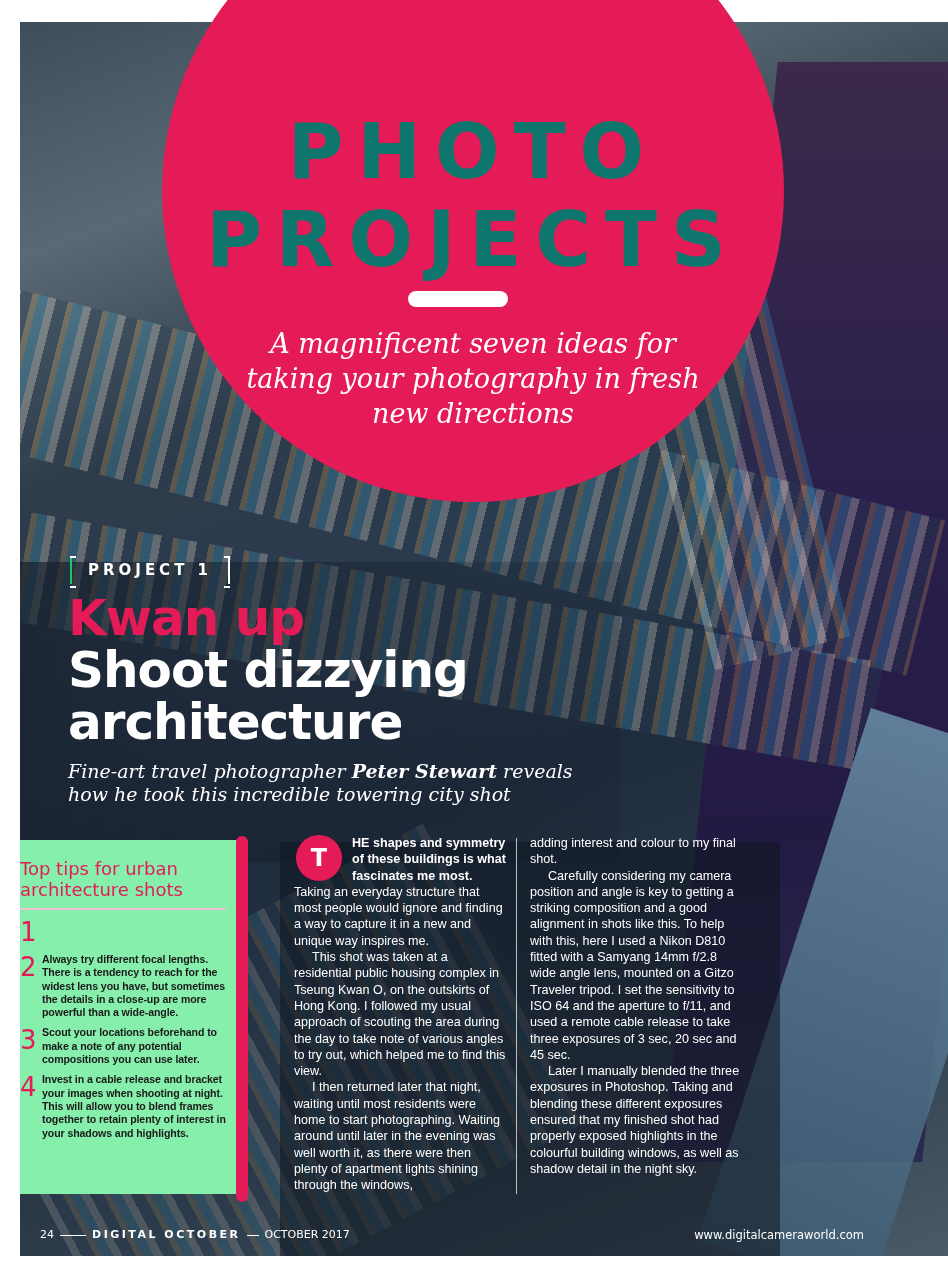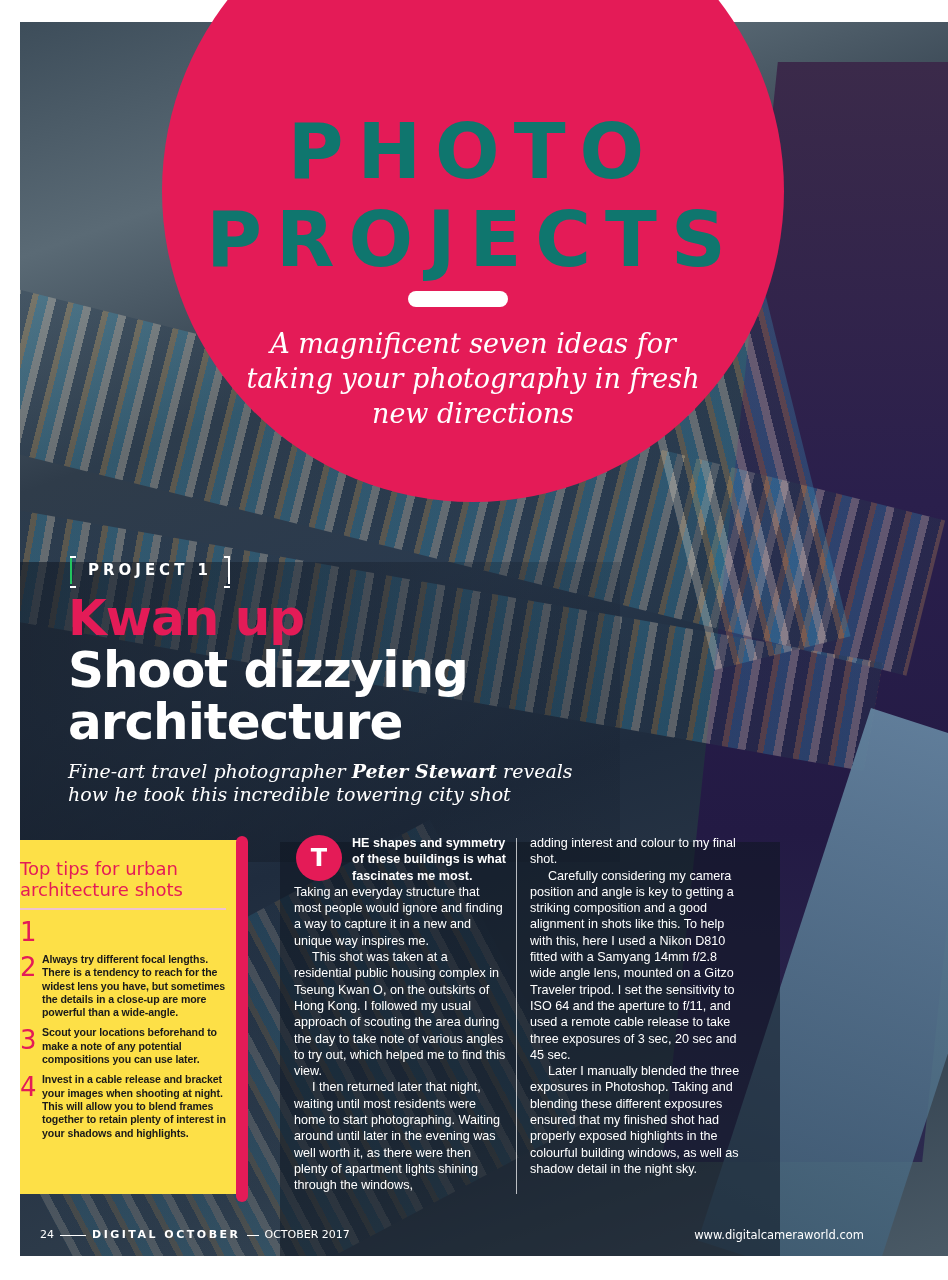--- a/index.html
+++ b/index.html
@@ -73,21 +73,21 @@
     position: absolute; left: 68px; top: 644px; color: #fff;
     font-family: "DejaVu Sans", sans-serif; font-weight: bold; font-size: 50px; line-height: 52px; letter-spacing: -1px;
   }
   .standfirst {
     position: absolute; left: 68px; top: 760px; width: 520px; color: #fff;
     font-family: "DejaVu Serif", serif; font-style: italic; font-size: 19px; line-height: 23px;
   }
   .standfirst b { font-weight: bold; }
 
   .tips-box {
-    position: absolute; left: 20px; top: 840px; width: 218px; height: 354px; background: #fde047;
+    position: absolute; left: 20px; top: 840px; width: 218px; height: 354px; background: #86efac;
     padding: 18px 12px 0 0;
   }
   .tips-pinkbar {
     position: absolute; left: 236px; top: 836px; width: 12px; height: 366px;
     border-radius: 6px; background: #e41b57;
   }
   .tips-title {
     padding-left: 0; color: #e41b57; font-family: "DejaVu Sans", sans-serif;
     font-size: 18px; line-height: 21px;
   }

